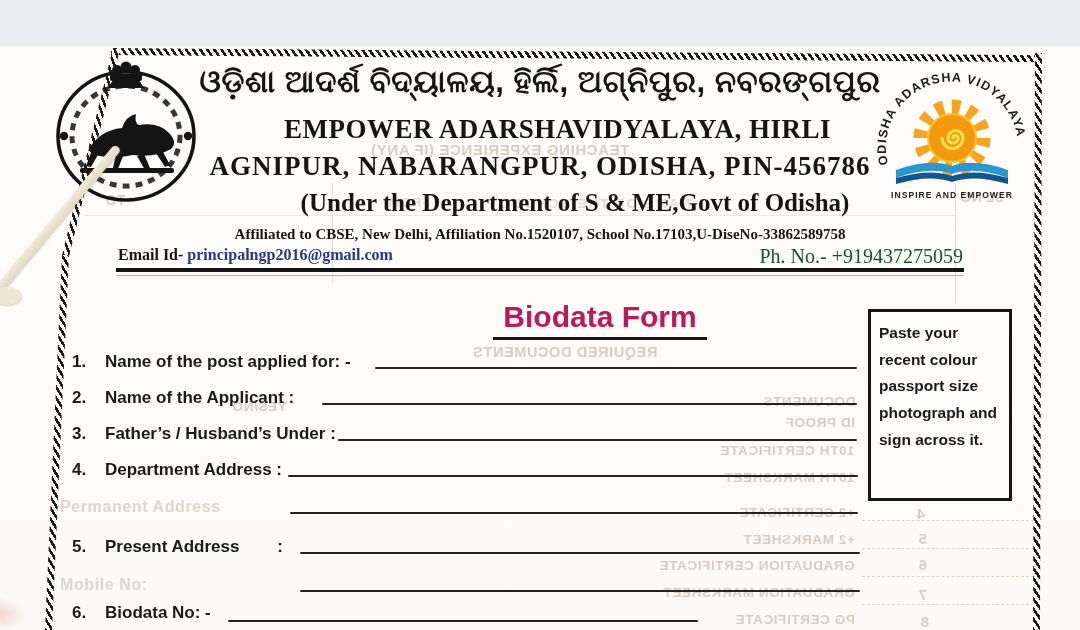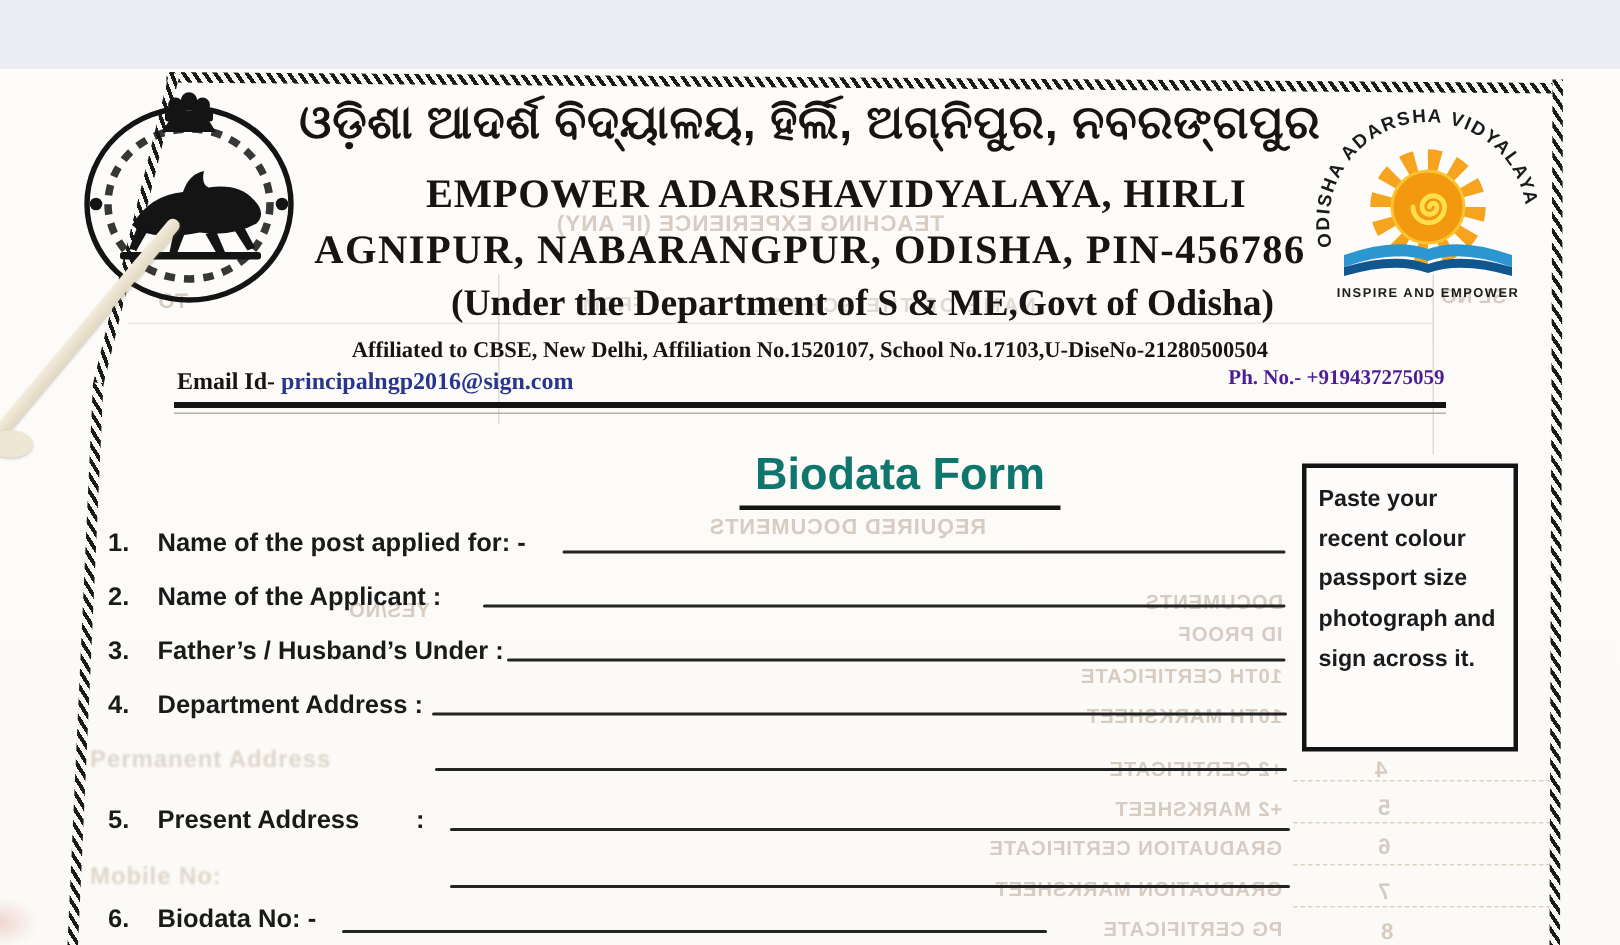--- a/index.html
+++ b/index.html
@@ -15,26 +15,26 @@
   #border-right{left:1035px;top:53px;width:7px;height:578px;transform:rotate(.2deg);transform-origin:left top;}
   
   .hdr{left:0;right:0;text-align:center;color:#171513;}
   #odia-title{top:64px;font-size:31px;font-weight:bold;letter-spacing:.5px;}
   #school-line1{top:114px;left:35px;font-size:27px;font-family:"Liberation Serif",serif;font-weight:bold;letter-spacing:.5px;}
   #school-line2{top:151px;font-size:27px;font-family:"Liberation Serif",serif;font-weight:bold;letter-spacing:1px;}
   #dept-line{top:189px;left:70px;font-size:25px;font-family:"Liberation Serif",serif;font-weight:bold;}
   #affil-line{top:226px;font-size:15px;font-family:"Liberation Serif",serif;font-weight:bold;}
   #email-row{left:118px;top:246px;font-size:16px;font-family:"Liberation Serif",serif;font-weight:bold;color:#171513;}
   #email-value{color:#28368c;}
-  #phone{right:117px;top:245px;font-size:14px;font-family:"Liberation Serif",serif;font-weight:bold;color:#4c1d95;}
+  #phone{right:117px;top:245px;font-size:20px;font-family:"Liberation Serif",serif;font-weight:normal;color:#14532d;}
   #divider{left:116px;top:268px;width:848px;height:4px;background:#141414;}
   #divider-echo{left:116px;top:275px;width:848px;height:1px;background:#b9b0a5;}
   
   #form-title-wrap{left:380px;top:300px;width:440px;text-align:center;}
-  #form-title{display:inline-block;font-size:30px;font-weight:bold;color:#0f766e;border-bottom:3.5px solid #151515;padding:0 10px 3px;}
+  #form-title{display:inline-block;font-size:30px;font-weight:bold;color:#be185d;border-bottom:3.5px solid #151515;padding:0 10px 3px;}
   
   .fno{position:absolute;left:72px;font-size:17px;font-weight:bold;color:#1a1a1a;}
   .flabel{position:absolute;left:105px;font-size:17px;font-weight:bold;color:#1a1a1a;white-space:pre;}
   .fline{position:absolute;height:2.3px;background:#232323;border-radius:1px;}
   
   #photo-box{left:868px;top:309px;width:144px;height:192px;background:#fdfcfa;border:3px solid #141414;box-sizing:border-box;padding:8px 8px;font-size:15.5px;font-weight:600;color:#1b1b1b;line-height:1.72;}
   
   .ghost{position:absolute;font-weight:bold;color:#bfae9e;opacity:.6;transform:scaleX(-1);filter:blur(.4px);letter-spacing:.6px;font-size:13.5px;white-space:nowrap;}
   .ghost.dim{opacity:.42;}
   .ghost.offset{transform:none;color:#d5cabc;opacity:.75;filter:blur(.6px);font-size:16px;}
@@ -137,22 +137,22 @@
     <path d="M -56 38 Q -22 26 0 34 Q 22 26 56 38 L 56 46 Q 22 34 0 42 Q -22 34 -56 46 Z" fill="#2b96cf"></path>
     <path d="M -56 46 Q -22 36 0 44 Q 22 36 56 46 L 56 52 Q 22 42 0 50 Q -22 42 -56 52 Z" fill="#10568f"></path>
   </g>
   <text x="0" y="66" text-anchor="middle" font-size="8.6" font-weight="bold" fill="#1b1b1b" letter-spacing="1">INSPIRE AND EMPOWER</text>
 </svg>
 
 <div class="abs hdr" id="odia-title">ଓଡ଼ିଶା ଆଦର୍ଶ ବିଦ୍ୟାଳୟ, ହିର୍ଲି, ଅଗ୍ନିପୁର, ନବରଙ୍ଗପୁର</div>
 <div class="abs hdr" id="school-line1">EMPOWER ADARSHAVIDYALAYA, HIRLI</div>
 <div class="abs hdr" id="school-line2">AGNIPUR, NABARANGPUR, ODISHA, PIN-456786</div>
 <div class="abs hdr" id="dept-line">(Under the Department of S &amp; ME,Govt of Odisha)</div>
-<div class="abs hdr" id="affil-line">Affiliated to CBSE, New Delhi, Affiliation No.1520107, School No.17103,U-DiseNo-21280500504</div>
-<div class="abs" id="email-row"><span style="white-space:pre;">Email Id- </span><span id="email-value">principalngp2016@sign.com</span></div>
+<div class="abs hdr" id="affil-line">Affiliated to CBSE, New Delhi, Affiliation No.1520107, School No.17103,U-DiseNo-33862589758</div>
+<div class="abs" id="email-row"><span style="white-space:pre;">Email Id- </span><span id="email-value">principalngp2016@gmail.com</span></div>
 <div class="abs" id="phone">Ph. No.- +919437275059</div>
 <div class="abs" id="divider"></div>
 <div class="abs" id="divider-echo"></div>
 
 <div class="abs" id="form-title-wrap"><span id="form-title">Biodata Form</span></div>
 
 <span class="fno" style="top:352px;">1.</span>
 <span class="flabel" style="top:352px;">Name of the post applied for: -</span>
 <div class="fline" style="left:375px;top:367px;width:482px;"></div>
 

